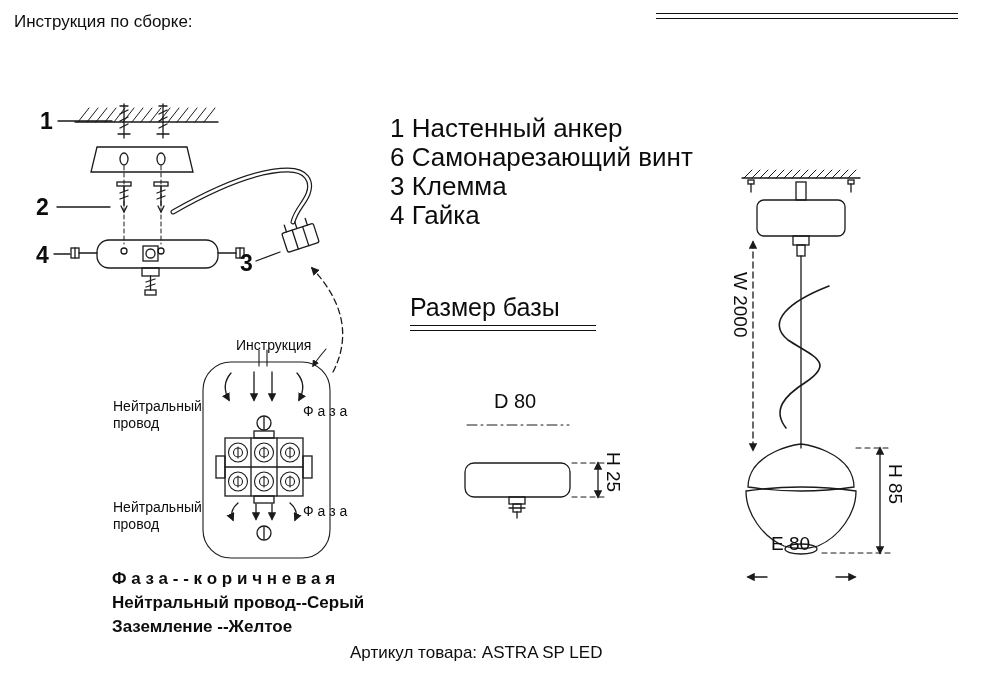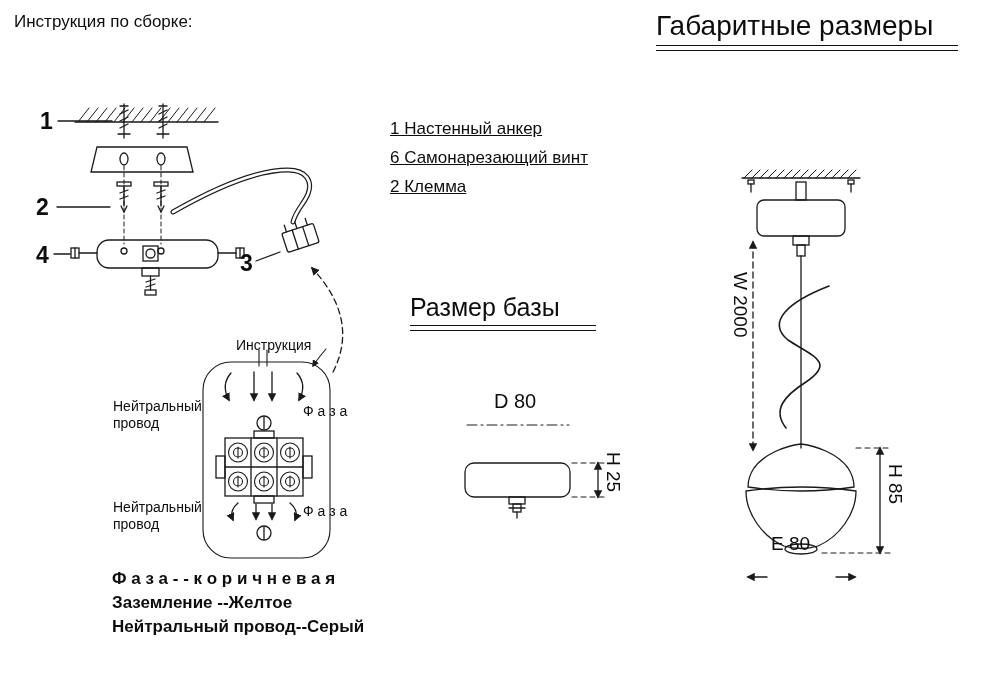--- a/index.html
+++ b/index.html
@@ -2,21 +2,21 @@
 <html><head>
 <meta charset="utf-8">
 <style>
   html,body{margin:0;padding:0;background:#fff;}
   .page{position:relative;width:1000px;height:690px;background:#fff;overflow:hidden;
         font-family:"Liberation Sans","DejaVu Sans",sans-serif;color:#0d0d0d;}
   .abs{position:absolute;white-space:nowrap;}
   .h-left{font-size:17px;}
   .h-right{font-size:28px;}
   .dbl{border-top:1.5px solid #111;border-bottom:1.5px solid #111;height:4px;margin-top:3px;}
-  .parts{font-size:17px;line-height:29px;text-decoration:underline;}
+  .parts{font-size:26px;line-height:29px;}
   .callout{font-size:23px;font-weight:bold;}
   .section-title{font-size:25px;}
   .dim{font-size:19px;}
   .vtext{writing-mode:vertical-rl;}
   .wlabel{font-size:14px;line-height:17px;}
   .legend{font-size:17px;line-height:24px;font-weight:bold;}
   .sku{font-size:17px;}
   svg{position:absolute;left:0;top:0;}
 </style>
 </head>
@@ -196,33 +196,33 @@
 
         <line x1="748" y1="577" x2="767" y2="577" marker-start="url(#arr)"></line>
         <line x1="836" y1="577" x2="855" y2="577" marker-end="url(#arr)"></line>
       </g>
     </g>
   </svg>
 
   <div class="abs h-left" style="left:14px;top:12px">Инструкция по сборке:</div>
 
   <div class="abs" style="left:656px;top:10px">
-    <div class="h-right">Габаритные размеры</div>
     <div class="dbl" style="width:302px"></div>
   </div>
 
   <div class="abs callout" style="left:40px;top:108px">1</div>
   <div class="abs callout" style="left:36px;top:194px">2</div>
   <div class="abs callout" style="left:36px;top:242px">4</div>
   <div class="abs callout" style="left:240px;top:250px">3</div>
 
   <div class="abs parts" style="left:390px;top:114px">
     <div>1 Настенный анкер</div>
     <div>6 Самонарезающий винт</div>
-    <div>2 Клемма</div>
+    <div>3 Клемма</div>
+    <div>4 Гайка</div>
   </div>
 
   <div class="abs" style="left:410px;top:293px">
     <div class="section-title">Размер базы</div>
     <div class="dbl" style="width:186px"></div>
   </div>
   <div class="abs dim" style="left:494px;top:390px;font-size:20px">D 80</div>
   <div class="abs dim vtext" style="left:602px;top:452px">H 25</div>
 
   <div class="abs dim vtext" style="left:729px;top:272px">W 2000</div>
@@ -236,18 +236,19 @@
   </div>
   <div class="abs wlabel" style="left:113px;top:499px">
     <div>Нейтральный</div>
     <div>провод</div>
   </div>
   <div class="abs wlabel" style="left:303px;top:403px;font-size:14px">Ф а з а</div>
   <div class="abs wlabel" style="left:303px;top:503px;font-size:14px">Ф а з а</div>
 
   <div class="abs legend" style="left:112px;top:567px">
     <div>Ф а з а - - к о р и ч н е в а я</div>
+    <div>Нейтральный провод--Серый</div>
     <div>Заземление --Желтое</div>
-    <div>Нейтральный провод--Серый</div>
-  </div>
-
+  </div>
+
+  <div class="abs sku" style="left:350px;top:643px">Артикул товара: ASTRA SP LED</div>
 
 </div>
 
 </body></html>

